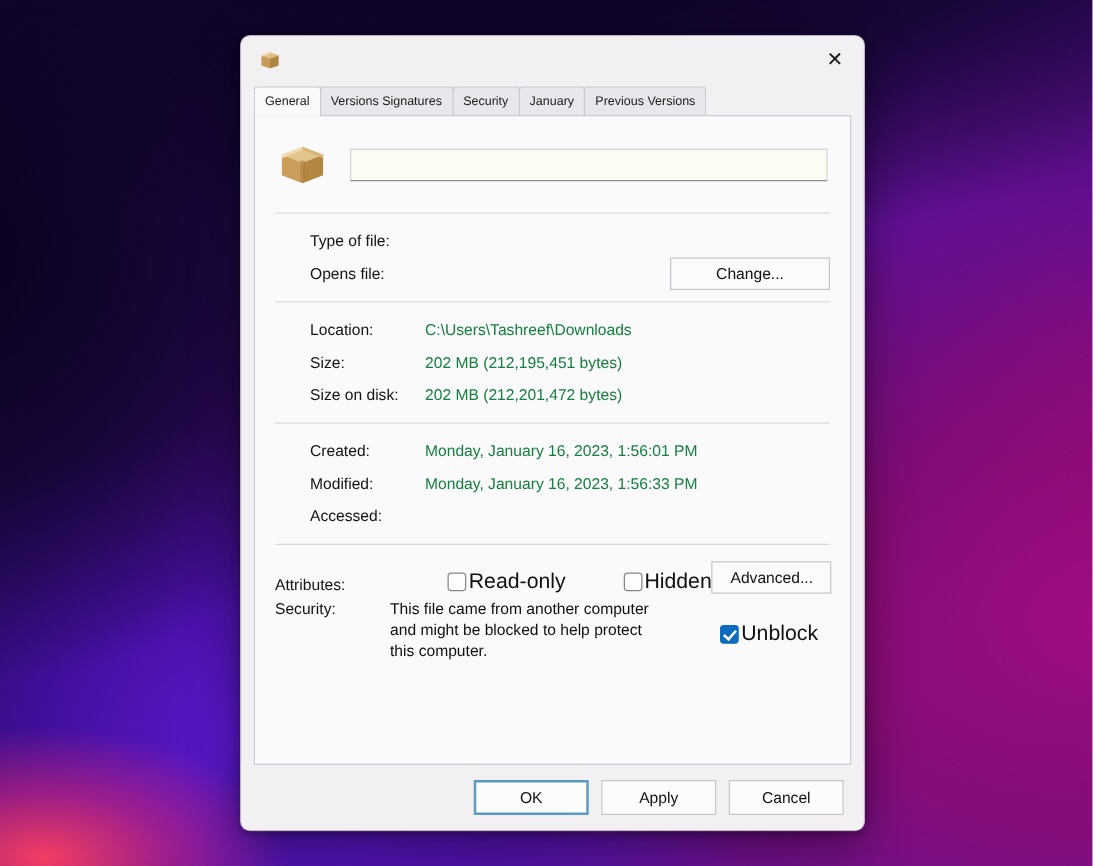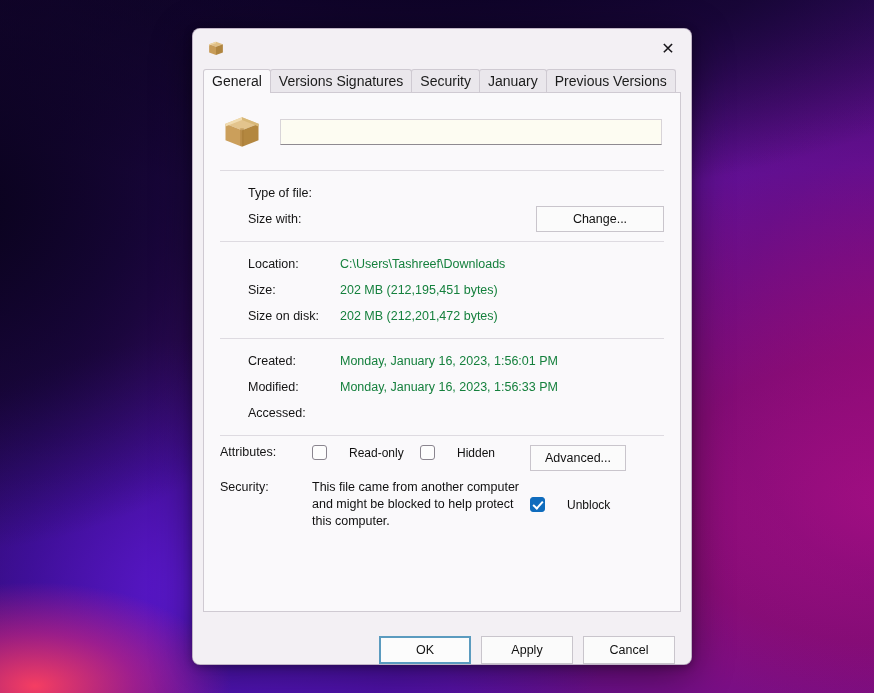--- a/index.html
+++ b/index.html
@@ -97,21 +97,21 @@
   
   .tabstrip {
     flex: 0 0 24px;
     height: 24px;
     display: flex;
     align-items: flex-end;
     padding-left: 10px;
     position: relative;
   }
   .tab {
-    font-size: 14px;
+    font-size: 10px;
     color: #1b1b1b;
     padding: 3px 8px 4px 8px;
     height: 24px;
     line-height: 17px;
     border: 1px solid #cfcad2;
     border-bottom: none;
     background: #eae7ec;
     border-top-left-radius: 3px;
     border-top-right-radius: 3px;
     margin-right: -1px;
@@ -203,25 +203,26 @@
     border: 2px solid #5b9bbf;
     background: #fcfcfc;
   }
 
   .row-change { justify-content: flex-start; }
 
   
   .cb-wrap {
     display: inline-flex;
     align-items: center;
-    gap: 22px;
-    font-size: 12px;
+    gap: 2px;
+    font-size: 17px;
     color: #101010;
     cursor: default;
     white-space: nowrap;
+    margin-left: 46px;
   }
   .cb {
     width: 15px;
     height: 15px;
     border: 1px solid #8a858f;
     border-radius: 3px;
     background: #fdfdfd;
     display: inline-block;
     position: relative;
     flex: 0 0 15px;
@@ -237,21 +238,21 @@
     top: 1px;
     width: 4px;
     height: 8px;
     border: solid #fff;
     border-width: 0 2px 2px 0;
     transform: rotate(42deg);
   }
 
   .attr-row {
     display: flex;
-    align-items: flex-start;
+    align-items: flex-end;
     min-height: 30px;
     font-size: 12.5px;
   }
   .attr-row .lbl { flex: 0 0 92px; color: #141414; }
   .attr-cb-1 { width: 108px; }
   .attr-cb-2 { width: 110px; }
 
   .sec-row {
     display: flex;
     align-items: flex-start;
@@ -264,21 +265,21 @@
     flex: 0 0 218px;
     color: #101010;
     line-height: 17px;
   }
   .sec-cb { padding-top: 18px; }
 
   
   .footer {
     flex: 0 0 52px;
     display: flex;
-    align-items: flex-end;
+    align-items: center;
     justify-content: flex-end;
     gap: 10px;
     padding: 0 16px 0 0;
     background: #f3f0f4;
   }
   .footer .btn { min-width: 92px; height: 28px; padding: 0 10px; }
 </style>
 </head>
 <body>
 
@@ -330,21 +331,21 @@
       </div>
 
       <div class="hr"></div>
 
       <div class="row">
         <span class="lbl">Type of file:</span>
         <span class="val"></span>
       </div>
 
       <div class="row row-change">
-        <span class="lbl">Size with:</span>
+        <span class="lbl">Opens file:</span>
         <span class="val"></span>
         <button class="btn wide">Change...</button>
       </div>
 
       <div class="hr"></div>
 
       <div class="row">
         <span class="lbl">Location:</span>
         <span class="val">C:\Users\Tashreef\Downloads</span>
       </div>

